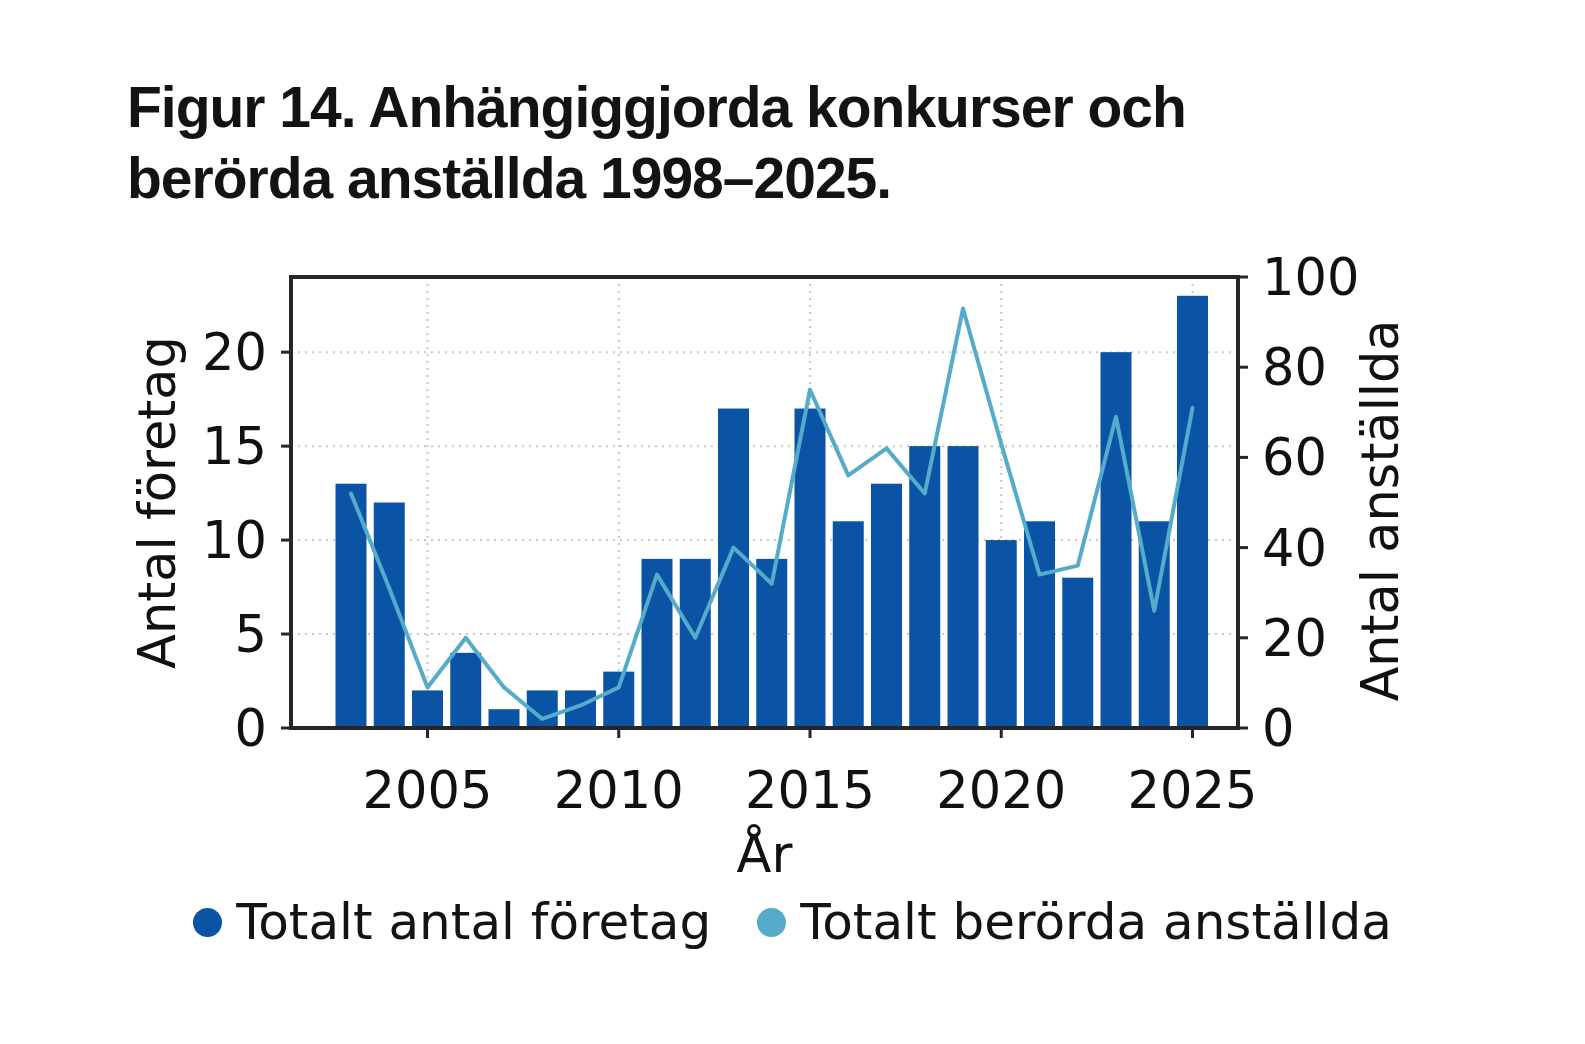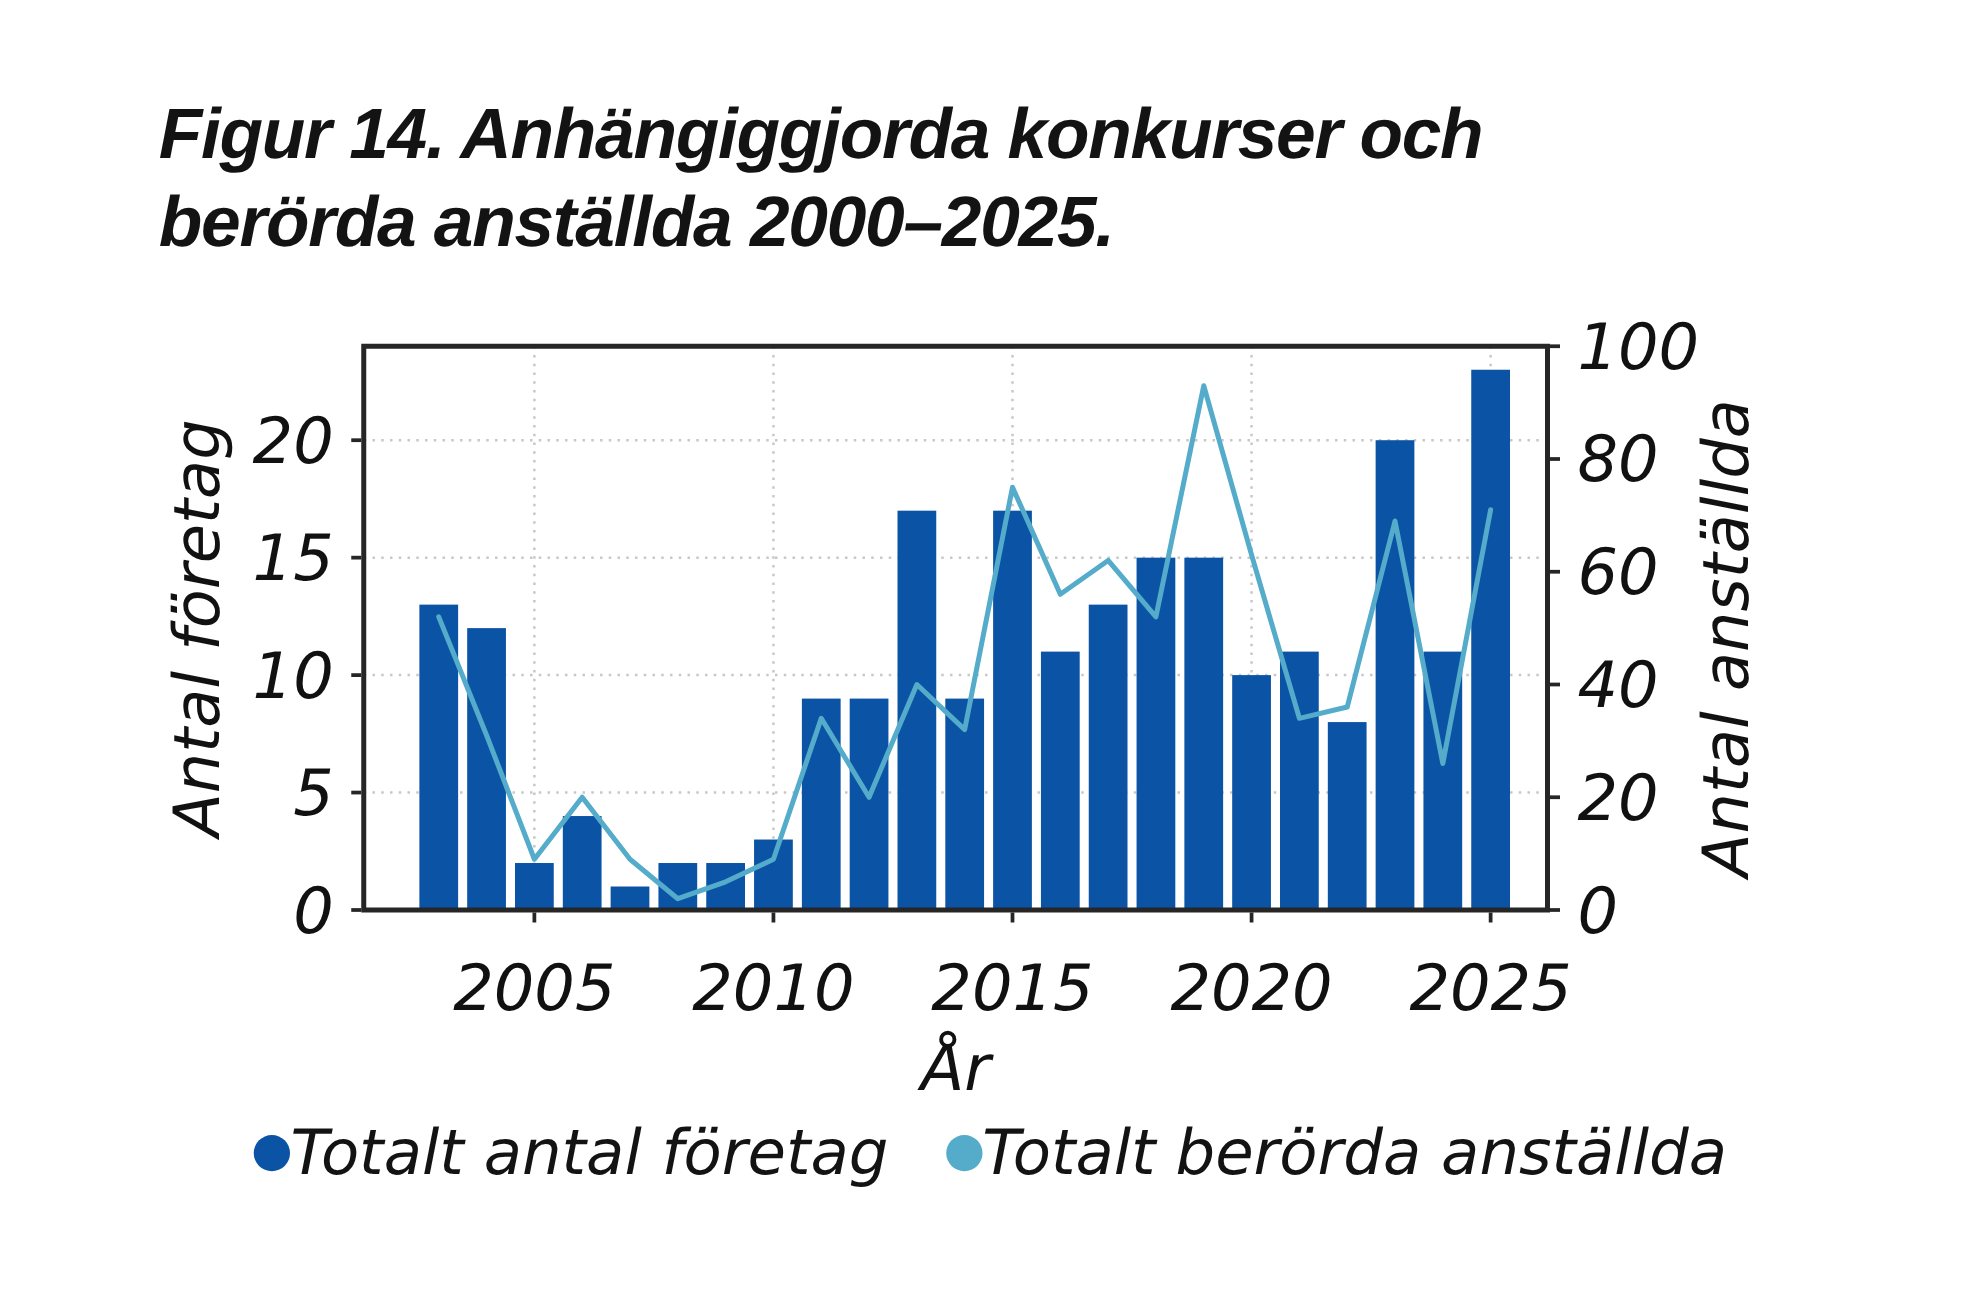--- a/index.html
+++ b/index.html
@@ -2,21 +2,20 @@
 <html><head>
 <meta charset="utf-8">
 <style>
   html,body{margin:0;padding:0;background:#fff;}
   .page{
     position:relative;
     width:1585px;height:1044px;
     background:#fff;
     overflow:hidden;
     font-family:"DejaVu Sans",sans-serif;
-    font-style:italic;
   }
   .title{
     position:absolute;
     left:127px;top:72px;
     font-family:"Liberation Sans","DejaVu Sans",sans-serif;
     font-weight:800;
     font-size:57px;
     line-height:71px;
     letter-spacing:-1px;
     color:#131313;
@@ -27,42 +26,42 @@
     left:0;top:893px;
     width:100%;
     display:flex;
     justify-content:center;
     align-items:center;
     gap:46px;
   }
   .legend-item{
     display:flex;
     align-items:center;
-    gap:0;
+    gap:14px;
     text-align:right;
   }
   .legend-dot{
     width:29px;height:29px;
     border-radius:50%;
     flex:0 0 auto;
   }
   .legend-label{
     font-size:50px;
     color:#131313;
     white-space:nowrap;
   }
 </style>
 </head>
 <body>
 
 <div class="page">
 
   <div class="title">
     <div>Figur 14. Anhängiggjorda konkurser och</div>
-    <div>berörda anställda 2000–2025.</div>
+    <div>berörda anställda 1998–2025.</div>
   </div>
 
   <svg id="chart" width="1585" height="1044" viewBox="0 0 1585 1044">
       <line x1="291" x2="1238" y1="634.0416666666666" y2="634.0416666666666" stroke="#c8c8c8" stroke-width="2" stroke-dasharray="2 5"></line>
       <line x1="291" x2="1238" y1="540.0833333333334" y2="540.0833333333334" stroke="#c8c8c8" stroke-width="2" stroke-dasharray="2 5"></line>
       <line x1="291" x2="1238" y1="446.125" y2="446.125" stroke="#c8c8c8" stroke-width="2" stroke-dasharray="2 5"></line>
       <line x1="291" x2="1238" y1="352.1666666666667" y2="352.1666666666667" stroke="#c8c8c8" stroke-width="2" stroke-dasharray="2 5"></line>
       <line x1="427.5" x2="427.5" y1="277" y2="728" stroke="#c8c8c8" stroke-width="2" stroke-dasharray="2 5"></line>
       <line x1="618.75" x2="618.75" y1="277" y2="728" stroke="#c8c8c8" stroke-width="2" stroke-dasharray="2 5"></line>
       <line x1="810" x2="810" y1="277" y2="728" stroke="#c8c8c8" stroke-width="2" stroke-dasharray="2 5"></line>

